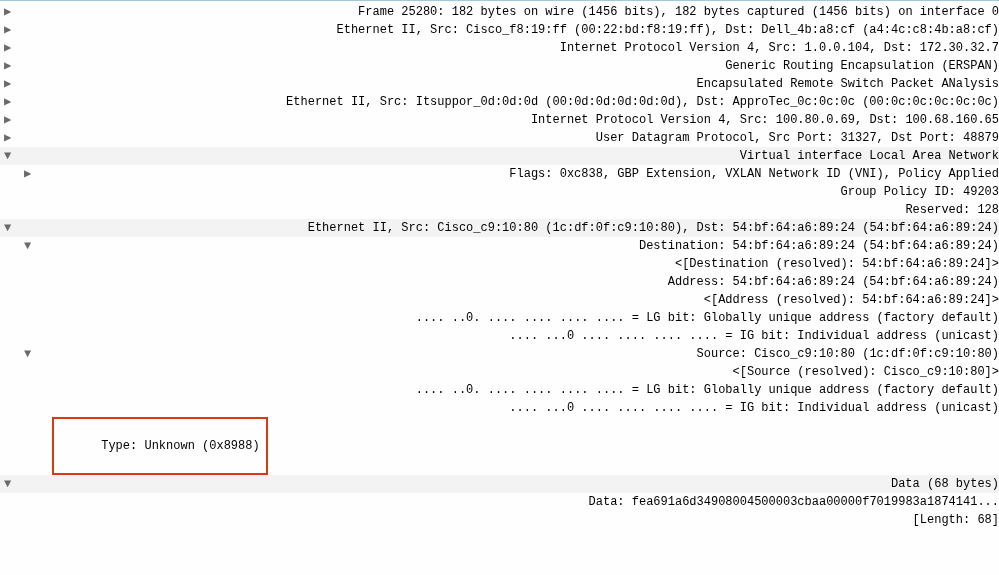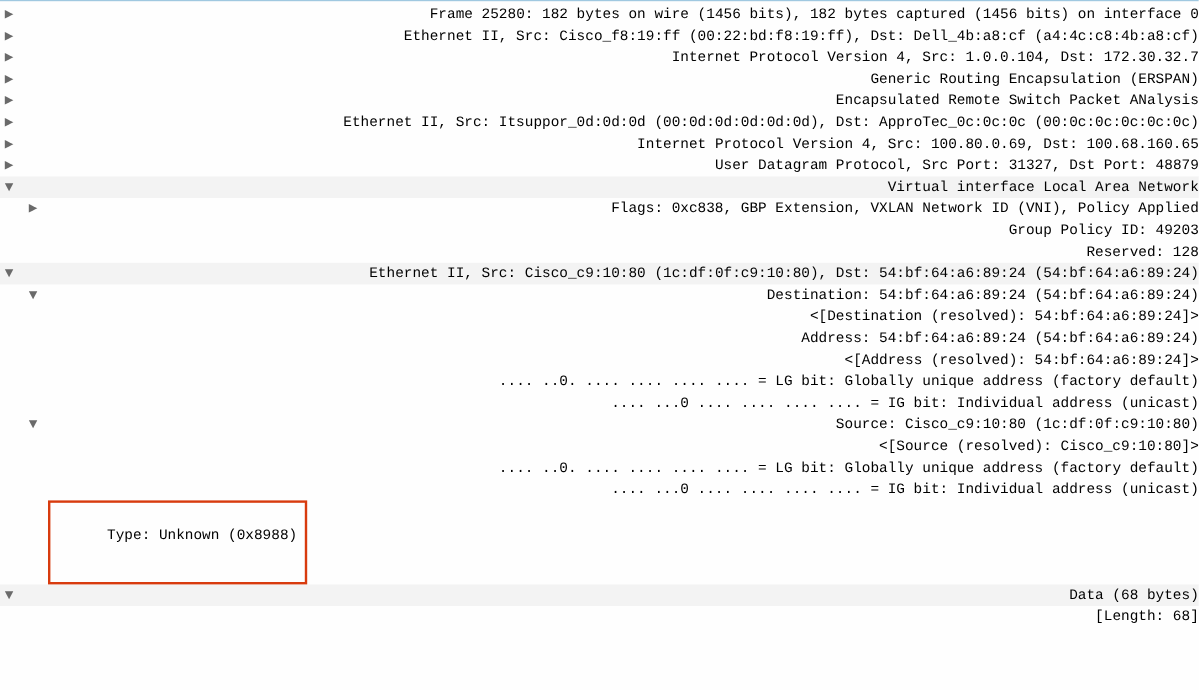--- a/index.html
+++ b/index.html
@@ -31,22 +31,22 @@
       text-align: left;
     }
     .ind {
       flex: 0 0 auto;
     }
     .d1 .ind  { width: 20px; }
     .d2 .ind  { width: 40px; }
     .txt { flex: 1 1 auto; text-align: right; }
     .highlight {
       border: 2px solid #d83b0e;
-      padding: 0 6px 12px 4px;
-      margin-left: 2px;
+      padding: 0 6px 0 4px;
+      margin-left: 14px;
       display: inline-block;
     }
   </style>
 </head>
 <body>
 
 <div class="pane">
 
   <div class="row">
     <span class="tw">▶</span>
@@ -173,16 +173,21 @@
     </span>
   </div>
 
   <div class="row sel">
     <span class="tw">▼</span>
     <span class="txt">Data (68 bytes)</span>
   </div>
   <div class="row d1">
     <span class="ind"></span>
     <span class="tw"> </span>
+    <span class="txt">Data: fea691a6d34908004500003cbaa00000f7019983a1874141...</span>
+  </div>
+  <div class="row d1">
+    <span class="ind"></span>
+    <span class="tw"> </span>
     <span class="txt">[Length: 68]</span>
   </div>
 
 </div>
 
 </body></html>

